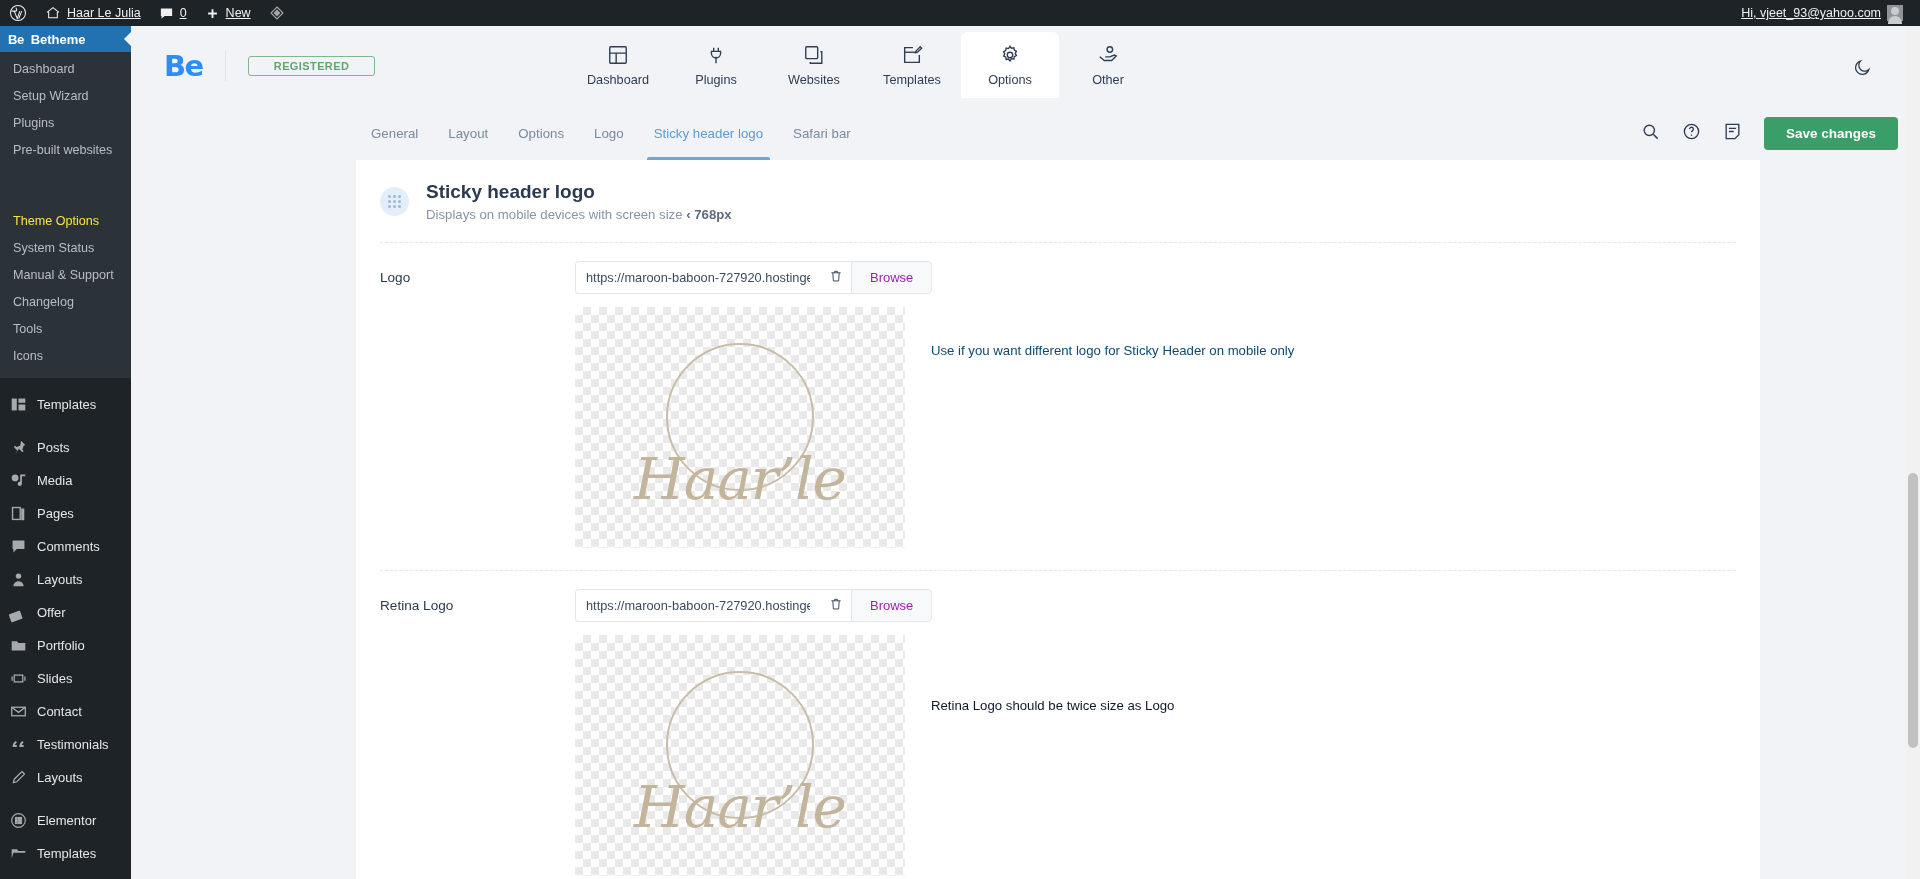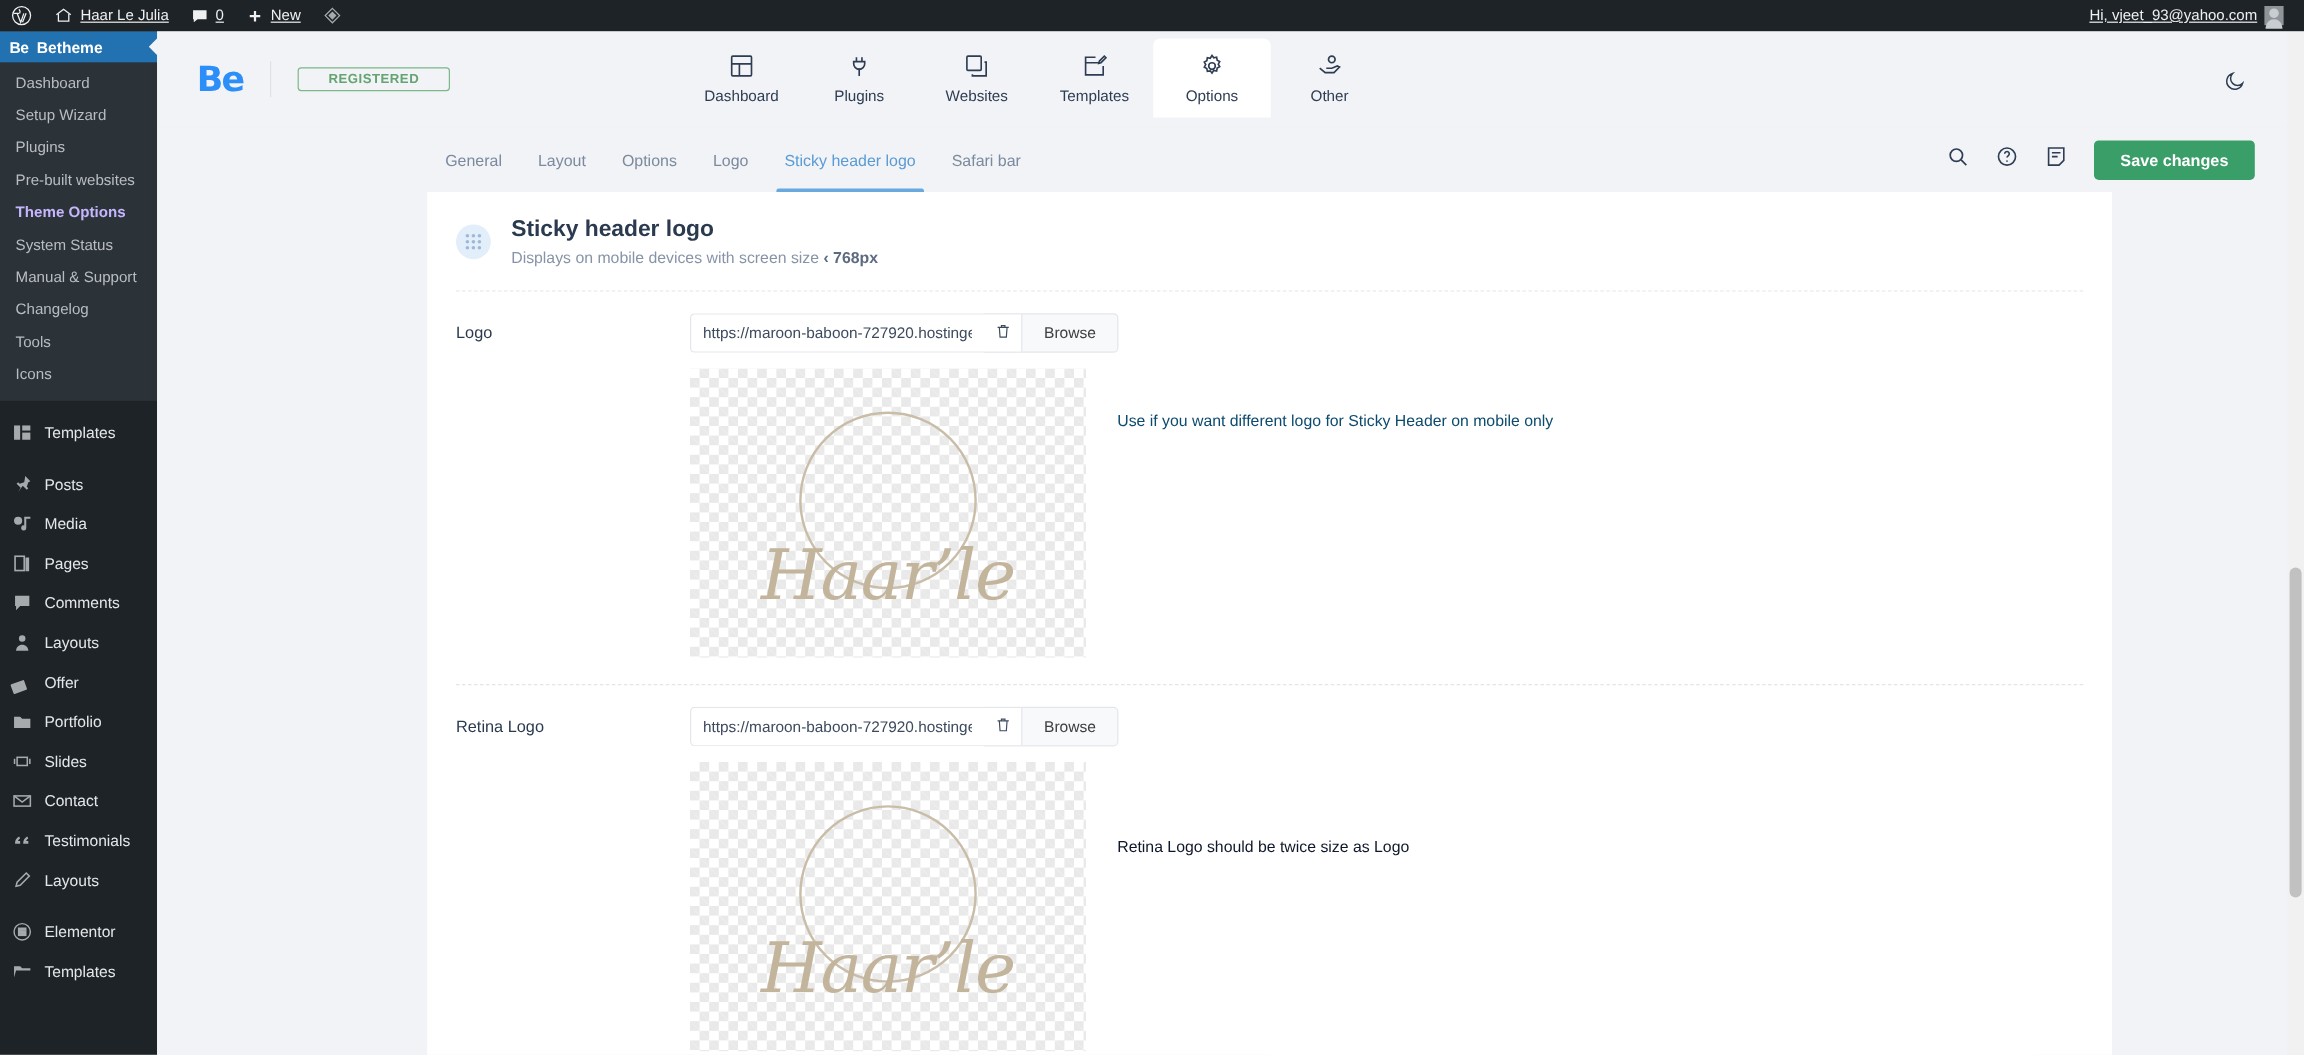--- a/index.html
+++ b/index.html
@@ -36,21 +36,21 @@
   .menu-top::after {
     content: ""; position: absolute; right: -1px; top: 50%; transform: translateY(-50%);
     border-style: solid; border-width: 8px 8px 8px 0;
     border-color: transparent #f1f3f6 transparent transparent;
   }
   .submenu { background: #2c3338; padding: 4px 0 8px 0; }
   .submenu a {
     display: block; padding: 5px 0 5px 13px; color: #b9bdc2; text-decoration: none;
     font-size: 12.6px; line-height: 17px;
   }
-  .submenu a.current { color: #c4b5fd; font-weight: bold; }
+  .submenu a.current { color: #fde047; font-weight: normal; margin-top: 44px; }
   .menu-sep { height: 10px; }
   .menu-item {
     display: flex; align-items: center; gap: 9px; padding: 7px 0 7px 9px;
     color: #e4e6e8; font-size: 13px; line-height: 18px;
   }
   .menu-item .mi-icon { width: 19px; height: 19px; flex: 0 0 19px; display:flex; align-items:center; justify-content:center; color:#a7aaad; }
   .menu-item .mi-icon svg { display:block; }
 
   
   #panel { position: absolute; top: 26px; left: 131px; width: 1789px; height: 853px; background: #f1f3f6; }
@@ -82,21 +82,21 @@
   }
   .be-tab {
     display: flex; align-items: center; padding: 0 15px;
     font-size: 13.3px; color: #7b8a9e; position: relative;
   }
   .be-tab.active { color: #5b9bd5; }
   .be-tab.active::after {
     content: ""; position: absolute; left: 8px; right: 8px; bottom: 0;
     height: 3px; background: #6aa9dd; border-radius: 2px 2px 0 0;
   }
-  .be-tools { margin-left: auto; display: flex; align-items: center; gap: 22px; padding-right: 41px; color: #2e3d53; }
+  .be-tools { margin-left: auto; display: flex; align-items: center; gap: 22px; padding-right: 22px; color: #2e3d53; }
   .be-save {
     background: #3a9e68; color: #fff; border: none; border-radius: 4px;
     padding: 0 22px; height: 33px; font-size: 13.5px; font-weight: bold;
     font-family: "Liberation Sans", sans-serif; cursor: pointer;
   }
 
   
   #be-body { position: relative; height: 719px; }
   #be-rail { position: absolute; left: 0; top: 0; width: 225px; height: 719px; background: #f1f3f6; }
   #be-card {
@@ -125,21 +125,21 @@
     border-radius: 4px 0 0 4px; padding: 0 10px; font-size: 12.8px; color: #3d4b5f;
     font-family: "Liberation Sans", sans-serif; background: #fff; outline: none;
   }
   .trash-btn {
     width: 31px; height: 33px; border: 1px solid #e3e7ec; border-left: none; border-right: none;
     background: #fff; display: flex; align-items: center; justify-content: center;
     color: #3d4b5f; cursor: pointer;
   }
   .browse-btn {
     height: 33px; border: 1px solid #e3e7ec; background: #f7f9fb;
-    border-radius: 0 4px 4px 0; padding: 0 18px; font-size: 13px; color: #404040;
+    border-radius: 0 4px 4px 0; padding: 0 18px; font-size: 13px; color: #a21caf;
     font-family: "Liberation Sans", sans-serif; cursor: pointer;
   }
 
   .preview-wrap { padding: 13px 17px 0 219px; }
   .preview {
     width: 330px; height: 241px; position: relative; overflow: hidden;
     background-color: #fff;
     background-image:
       linear-gradient(45deg, #e9e9e9 25%, transparent 25%, transparent 75%, #e9e9e9 75%),
       linear-gradient(45deg, #e9e9e9 25%, transparent 25%, transparent 75%, #e9e9e9 75%);

